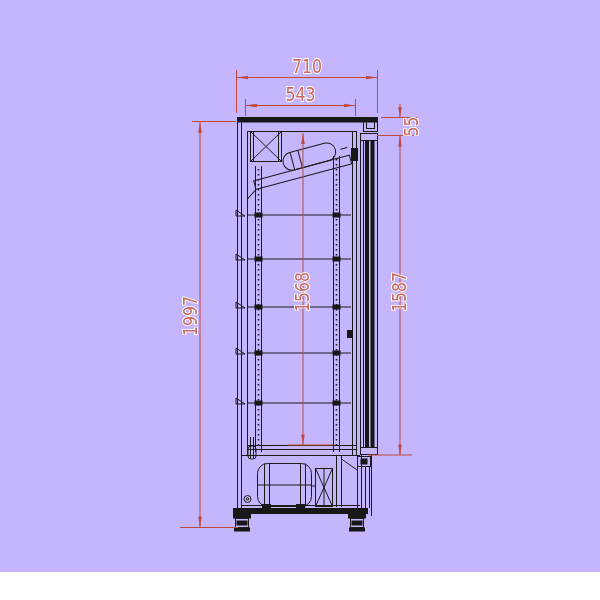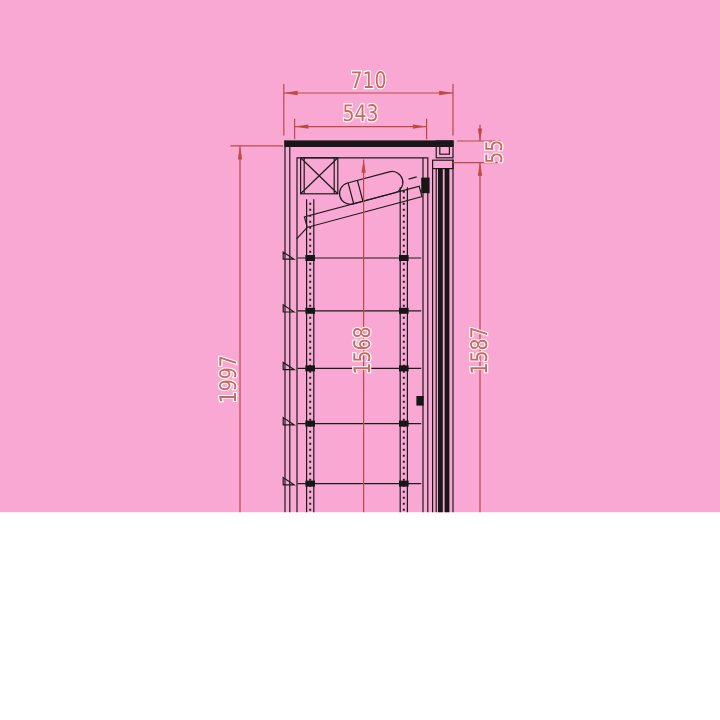--- a/index.html
+++ b/index.html
@@ -1,16 +1,16 @@
 <!DOCTYPE html>
 <html><head>
 <meta charset="utf-8">
 <style>
   html,body{margin:0;padding:0;background:#ffffff;}
-  .sheet{position:relative;width:600px;height:427px;background:#f9a8d4;overflow:hidden;}
+  .sheet{position:relative;width:600px;height:572px;background:#c4b5fd;overflow:hidden;}
   svg{display:block;}
   .ink{stroke:#1c1c1c;stroke-width:1;fill:none;}
   .ink-fill{fill:#171717;stroke:none;}
   .dim{stroke:#bf4a41;stroke-width:1;fill:none;}
   .dim-arrow{fill:#bf4a41;stroke:none;}
   .dim-text{font-family:"DejaVu Sans","Liberation Sans",sans-serif;font-size:19px;
             fill:#c9685e;text-anchor:middle;paint-order:stroke;stroke:#ffffff;stroke-width:2px;}
   .dotted{stroke:#1c1c1c;stroke-width:1.6;stroke-dasharray:1.6 3.4;fill:none;}
 </style>
 </head>

